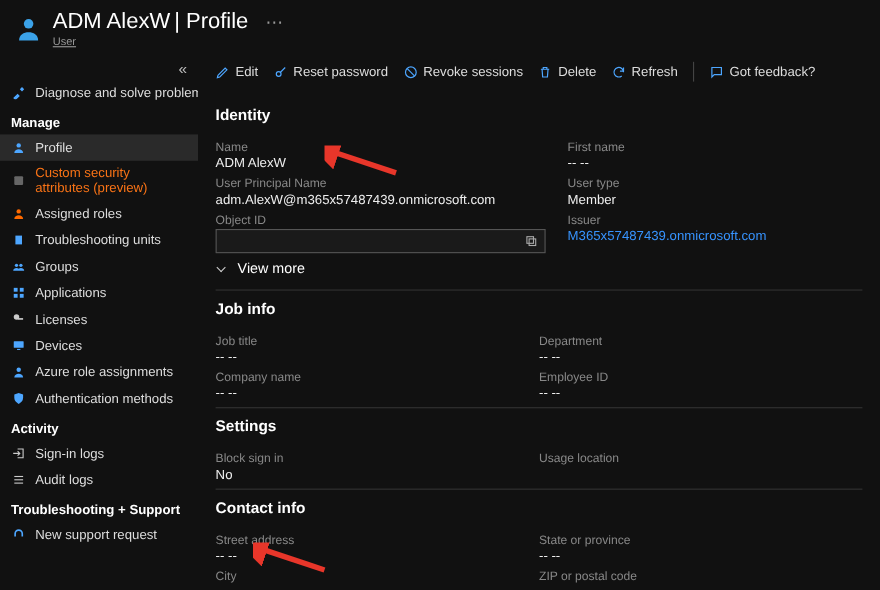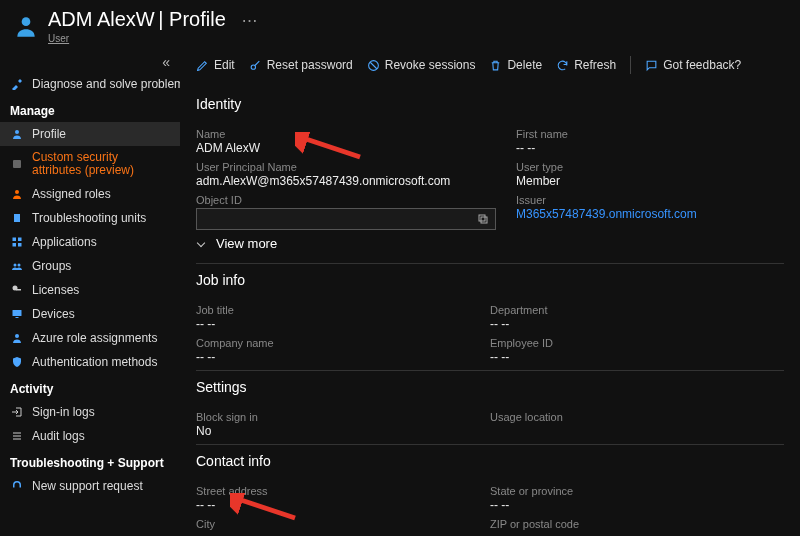--- a/index.html
+++ b/index.html
@@ -59,21 +59,21 @@
   }
   .toolbar {
     display: flex;
     gap: 14px;
     padding: 8px 0;
     border-bottom: none;
     font-size: 12px;
   }
   .tb-item { display: flex; align-items: center; gap: 5px; color: #ddd; cursor:pointer;}
   .tb-sep { width:1px; height:18px; background:#444;}
-  .section-title { font-weight: 400; font-size: 14px; color: #fff; margin: 14px 0 10px 0; }
+  .section-title { font-weight: 700; font-size: 14px; color: #fff; margin: 14px 0 10px 0; }
   .divider { border-top: 1px solid #333; margin: 6px 0 8px 0; }
   .row { display: flex; }
   .col { flex: 1; padding-right: 20px; }
   .field-label { font-size: 11px; color: #888; margin-top: 6px; }
   .field-value { font-size: 12px; color: #eee; margin-top: 1px; }
   .field-link { color: #3794ff; }
   .object-box {
     border: 1px solid #555; background:#1a1a1a;
     height: 22px; width: 300px; display:flex; align-items:center; justify-content:flex-end;
     padding: 0 6px; margin-top:2px;
@@ -164,37 +164,37 @@
       <span class="sb-icon">
           <svg width="12" height="12" viewBox="0 0 24 24" fill="#4da6ff">
             <rect x="6" y="4" width="12" height="16"></rect>
           </svg>
         </span>
       <span>Troubleshooting units</span>
     </div>
     <div class="sb-item">
       <span class="sb-icon">
           <svg width="12" height="12" viewBox="0 0 24 24" fill="#4da6ff">
+            <circle cx="8" cy="10" r="3"></circle>
+            <circle cx="16" cy="10" r="3"></circle>
+            <path d="M2 20c0-3 3-5 6-5s6 2 6 5M10 20c0-3 3-5 6-5s6 2 6 5"></path>
+          </svg>
+        </span>
+      <span>Groups</span>
+    </div>
+    <div class="sb-item">
+      <span class="sb-icon">
+          <svg width="12" height="12" viewBox="0 0 24 24" fill="#4da6ff">
             <rect x="3" y="3" width="7" height="7"></rect>
             <rect x="14" y="3" width="7" height="7"></rect>
             <rect x="3" y="14" width="7" height="7"></rect>
             <rect x="14" y="14" width="7" height="7"></rect>
           </svg>
         </span>
       <span>Applications</span>
-    </div>
-    <div class="sb-item">
-      <span class="sb-icon">
-          <svg width="12" height="12" viewBox="0 0 24 24" fill="#4da6ff">
-            <circle cx="8" cy="10" r="3"></circle>
-            <circle cx="16" cy="10" r="3"></circle>
-            <path d="M2 20c0-3 3-5 6-5s6 2 6 5M10 20c0-3 3-5 6-5s6 2 6 5"></path>
-          </svg>
-        </span>
-      <span>Groups</span>
     </div>
     <div class="sb-item">
       <span class="sb-icon">
           <svg width="12" height="12" viewBox="0 0 24 24" fill="#ccc">
             <circle cx="8" cy="8" r="5"></circle>
             <rect x="10" y="10" width="10" height="3"></rect>
           </svg>
         </span>
       <span>Licenses</span>
     </div>

